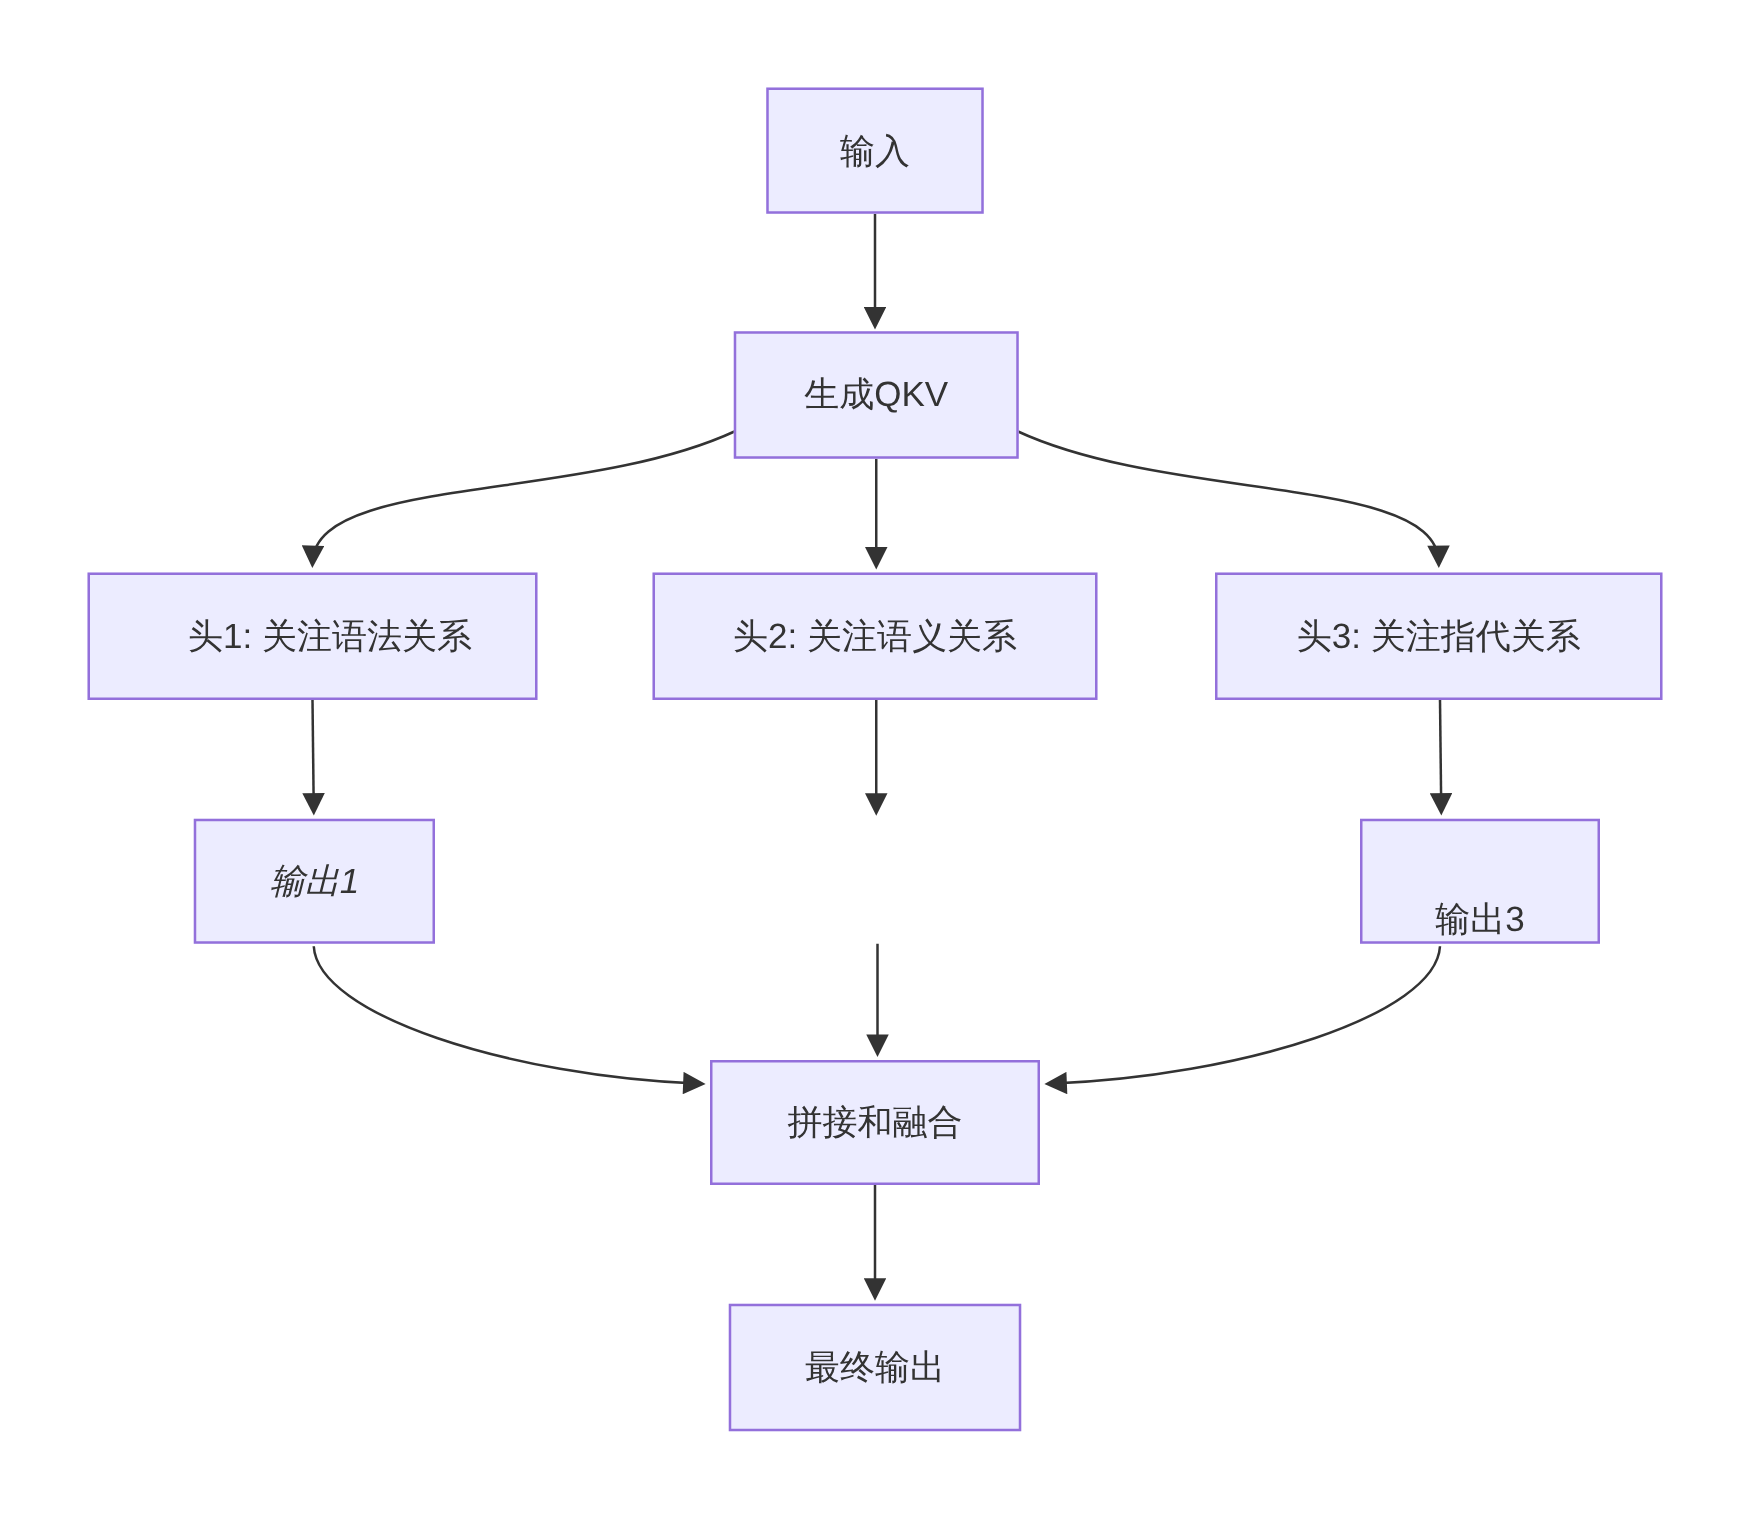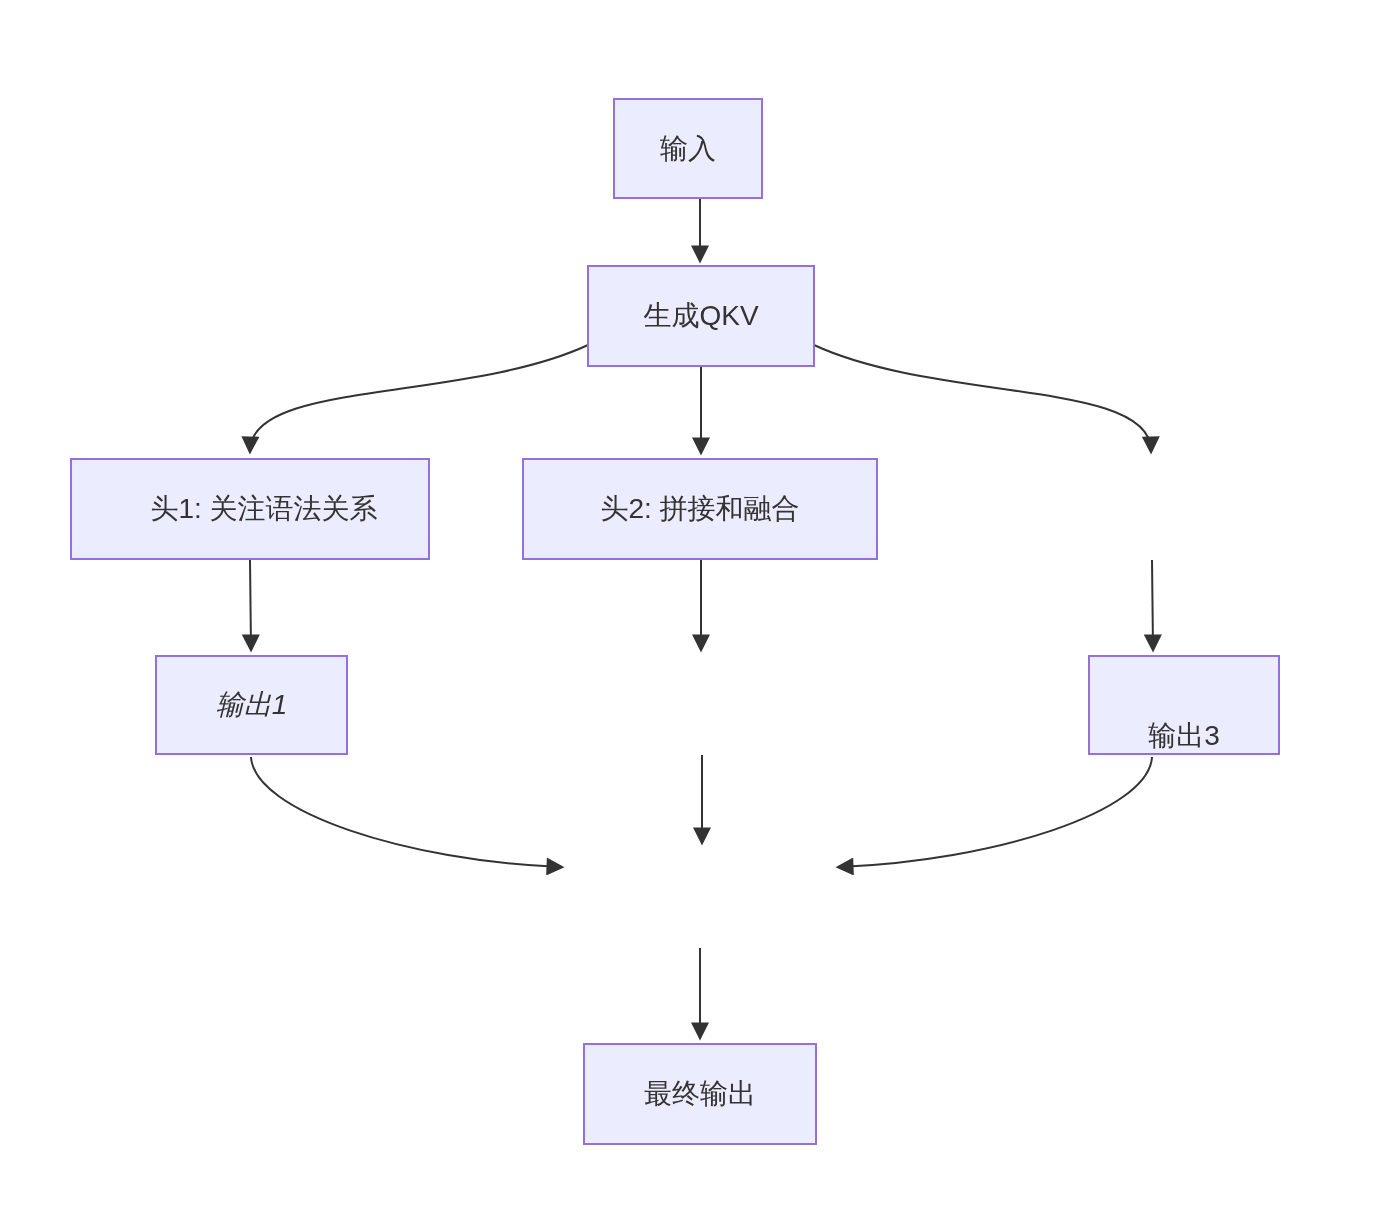--- a/index.html
+++ b/index.html
@@ -37,21 +37,21 @@
     justify-content: center;
     text-align: center;
   }
   .node-label {
     font-size: 28px;
     color: #333333;
     line-height: 1.2;
     white-space: nowrap;
   }
   
-  #node-input  { left: 613px;  top: 70px;   width: 150px; height: 101px; margin-top: 28px; }
+  #node-input  { left: 613px;  top: 70px;   width: 174px; height: 101px; }
   #node-qkv    { left: 587px;  top: 265px;  width: 228px; height: 102px; text-align: center; }
   #node-head1  { left: 70px;   top: 458px;  width: 360px; height: 102px; padding-left: 28px; }
   #node-head2  { left: 522px;  top: 458px;  width: 356px; height: 102px; }
   #node-head3  { left: 972px;  top: 458px;  width: 358px; height: 102px; }
   #node-out1   { left: 155px;  top: 655px;  width: 193px; height: 100px; font-style: italic; }
   #node-out2   { left: 607px;  top: 655px;  width: 190px; height: 100px; }
   #node-out3   { left: 1088px; top: 655px;  width: 192px; height: 100px; align-items: flex-end; }
   #node-concat { left: 568px;  top: 848px;  width: 264px; height: 100px; }
   #node-final  { left: 583px;  top: 1043px; width: 234px; height: 102px; text-align: center; }
 </style>
@@ -85,31 +85,37 @@
 
   <div class="node" id="node-qkv">
     <span class="node-label">生成QKV</span>
   </div>
 
   <div class="node" id="node-head1">
     <span class="node-label">头1: 关注语法关系</span>
   </div>
 
   <div class="node" id="node-head2">
-    <span class="node-label">头2: 拼接和融合</span>
+    <span class="node-label">头2: 关注语义关系</span>
   </div>
 
+  <div class="node" id="node-head3">
+    <span class="node-label">头3: 关注指代关系</span>
+  </div>
 
   <div class="node" id="node-out1">
     <span class="node-label">输出1</span>
   </div>
 
 
   <div class="node" id="node-out3">
     <span class="node-label">输出3</span>
   </div>
 
+  <div class="node" id="node-concat">
+    <span class="node-label">拼接和融合</span>
+  </div>
 
   <div class="node" id="node-final">
     <span class="node-label">最终输出</span>
   </div>
 
 </div>
 
 </body></html>

